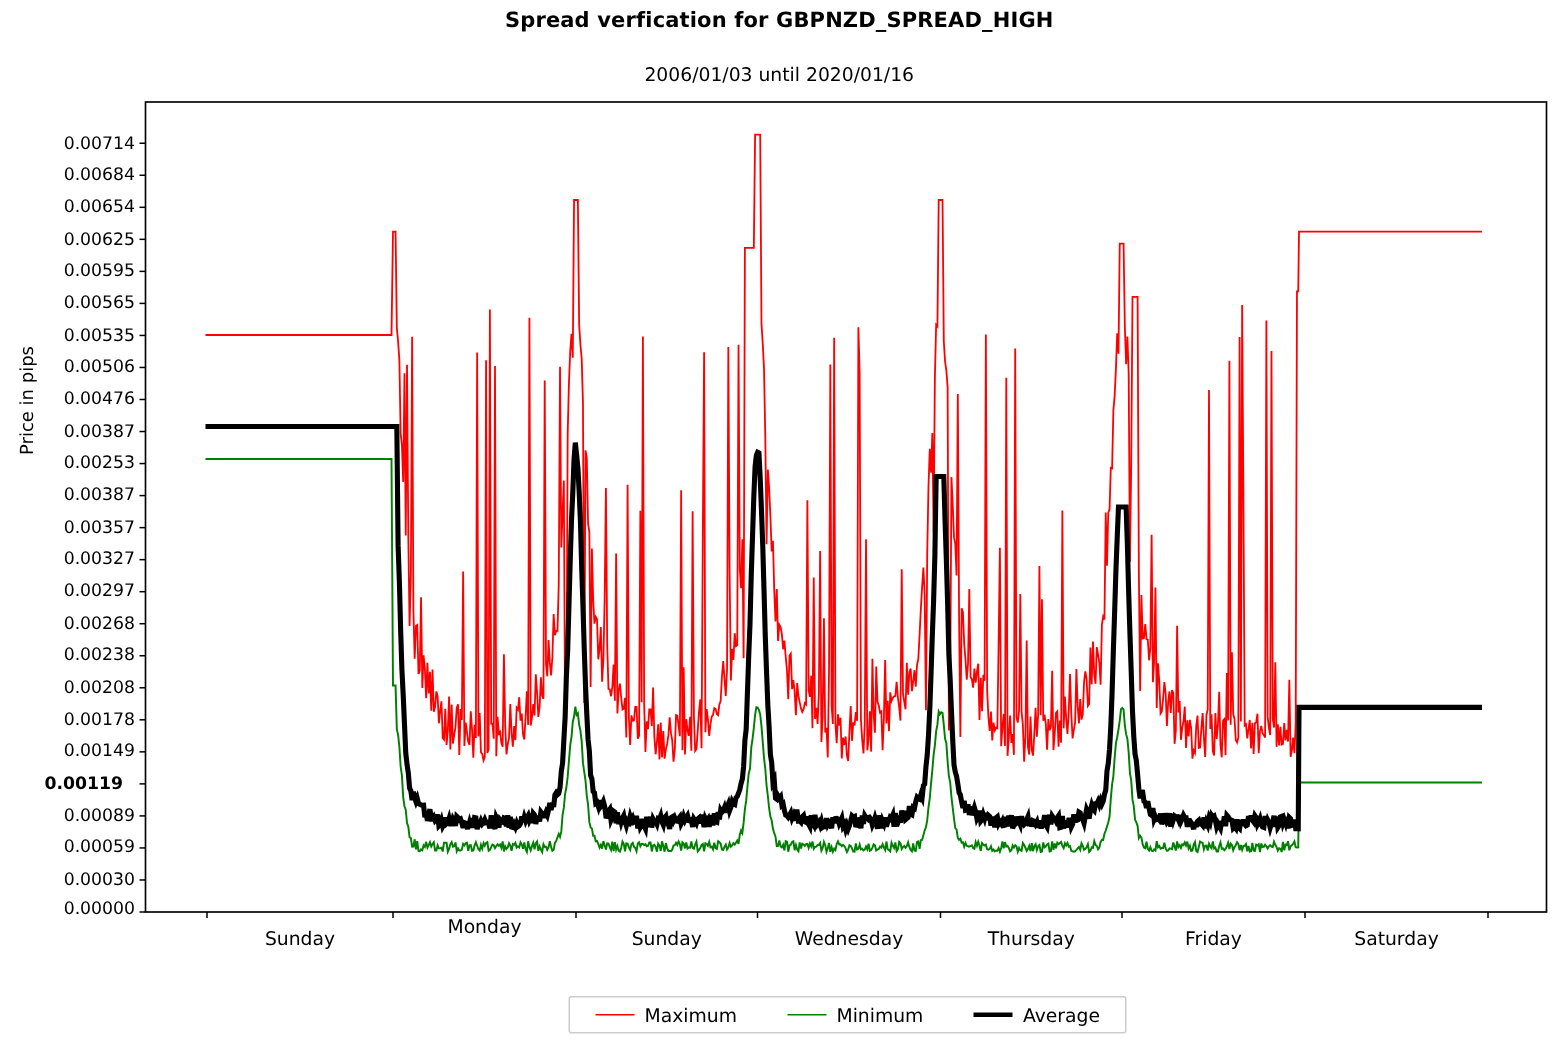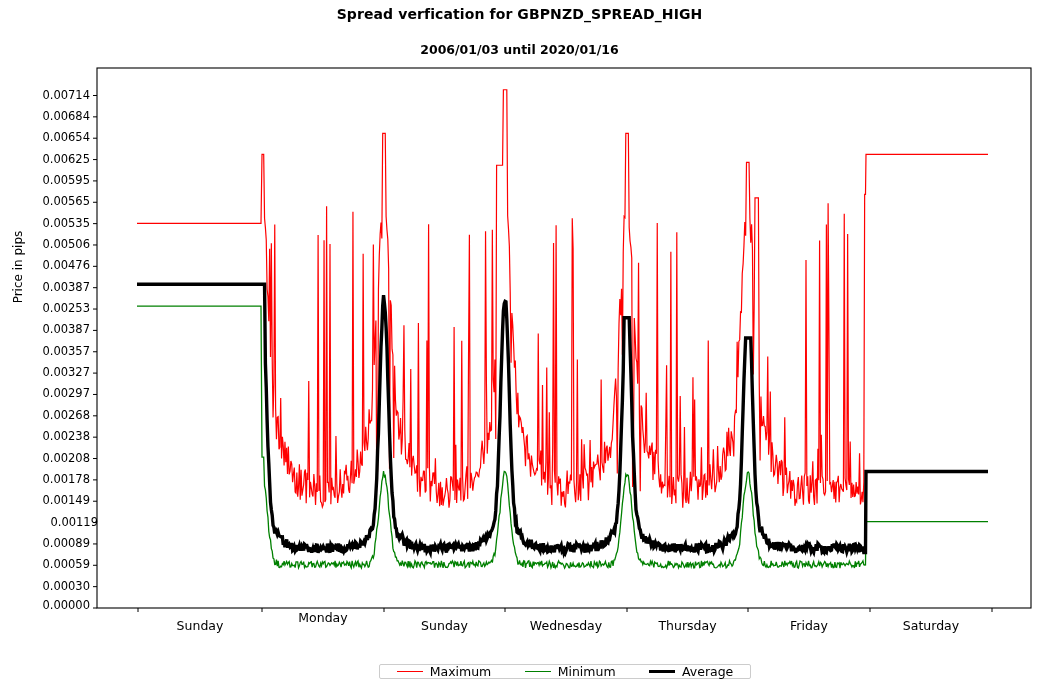--- a/index.html
+++ b/index.html
@@ -31,21 +31,21 @@
     font-weight: bold;
     letter-spacing: 0.1px;
   }
   .chart-subtitle {
     position: absolute;
     left: 0;
     top: 42px;
     width: 1039px;
     text-align: center;
     font-size: 12.5px;
-    font-weight: bold;
+    font-weight: normal;
   }
   .ylabel {
     position: absolute;
     left: -62px;
     top: 260px;
     width: 160px;
     text-align: center;
     font-size: 12px;
     transform: rotate(-90deg);
     transform-origin: center center;
@@ -53,21 +53,21 @@
   #plot-svg {
     position: absolute;
     left: 0;
     top: 0;
   }
   .legend-box {
     position: absolute;
     left: 379px;
     top: 664px;
     width: 372px;
-    height: 15px;
+    height: 25px;
     border: 1px solid #cccccc;
     border-radius: 2px;
     background: #ffffff;
     display: flex;
     align-items: center;
     justify-content: space-around;
     box-sizing: border-box;
   }
   .legend-entry {
     display: flex;
@@ -169,21 +169,21 @@
       <div class="tick-label-y" style="left: 20px; width: 70px; top: 301.042px;">0.00253</div>
       <div class="tick-label-y" style="left: 20px; width: 70px; top: 322.396px;">0.00387</div>
       <div class="tick-label-y" style="left: 20px; width: 70px; top: 343.75px;">0.00357</div>
       <div class="tick-label-y" style="left: 20px; width: 70px; top: 365.104px;">0.00327</div>
       <div class="tick-label-y" style="left: 20px; width: 70px; top: 386.458px;">0.00297</div>
       <div class="tick-label-y" style="left: 20px; width: 70px; top: 407.812px;">0.00268</div>
       <div class="tick-label-y" style="left: 20px; width: 70px; top: 429.167px;">0.00238</div>
       <div class="tick-label-y" style="left: 20px; width: 70px; top: 450.521px;">0.00208</div>
       <div class="tick-label-y" style="left: 20px; width: 70px; top: 471.875px;">0.00178</div>
       <div class="tick-label-y" style="left: 20px; width: 70px; top: 493.229px;">0.00149</div>
-      <div class="tick-label-y" style="left: 28px; width: 70px; top: 514.583px;">0.00119</div>
+      <div class="tick-label-y" style="left: 12px; width: 70px; top: 514.583px; font-weight: bold;">0.00119</div>
       <div class="tick-label-y" style="left: 20px; width: 70px; top: 535.938px;">0.00089</div>
       <div class="tick-label-y" style="left: 20px; width: 70px; top: 557.292px;">0.00059</div>
       <div class="tick-label-y" style="left: 20px; width: 70px; top: 578.646px;">0.00030</div>
       <div class="tick-label-y" style="left: 20px; width: 70px; top: 572px; margin-top: 26px;">0.00000</div>
     </div>
   <div id="xtick-layer">
       <div class="tick-label-x" style="left: 130px; width: 140px; top: 618px;">Sunday</div>
       <div class="tick-label-x" style="left: 253px; width: 140px; top: 610px;">Monday</div>
       <div class="tick-label-x" style="left: 374.5px; width: 140px; top: 618px;">Sunday</div>
       <div class="tick-label-x" style="left: 496px; width: 140px; top: 618px;">Wednesday</div>

